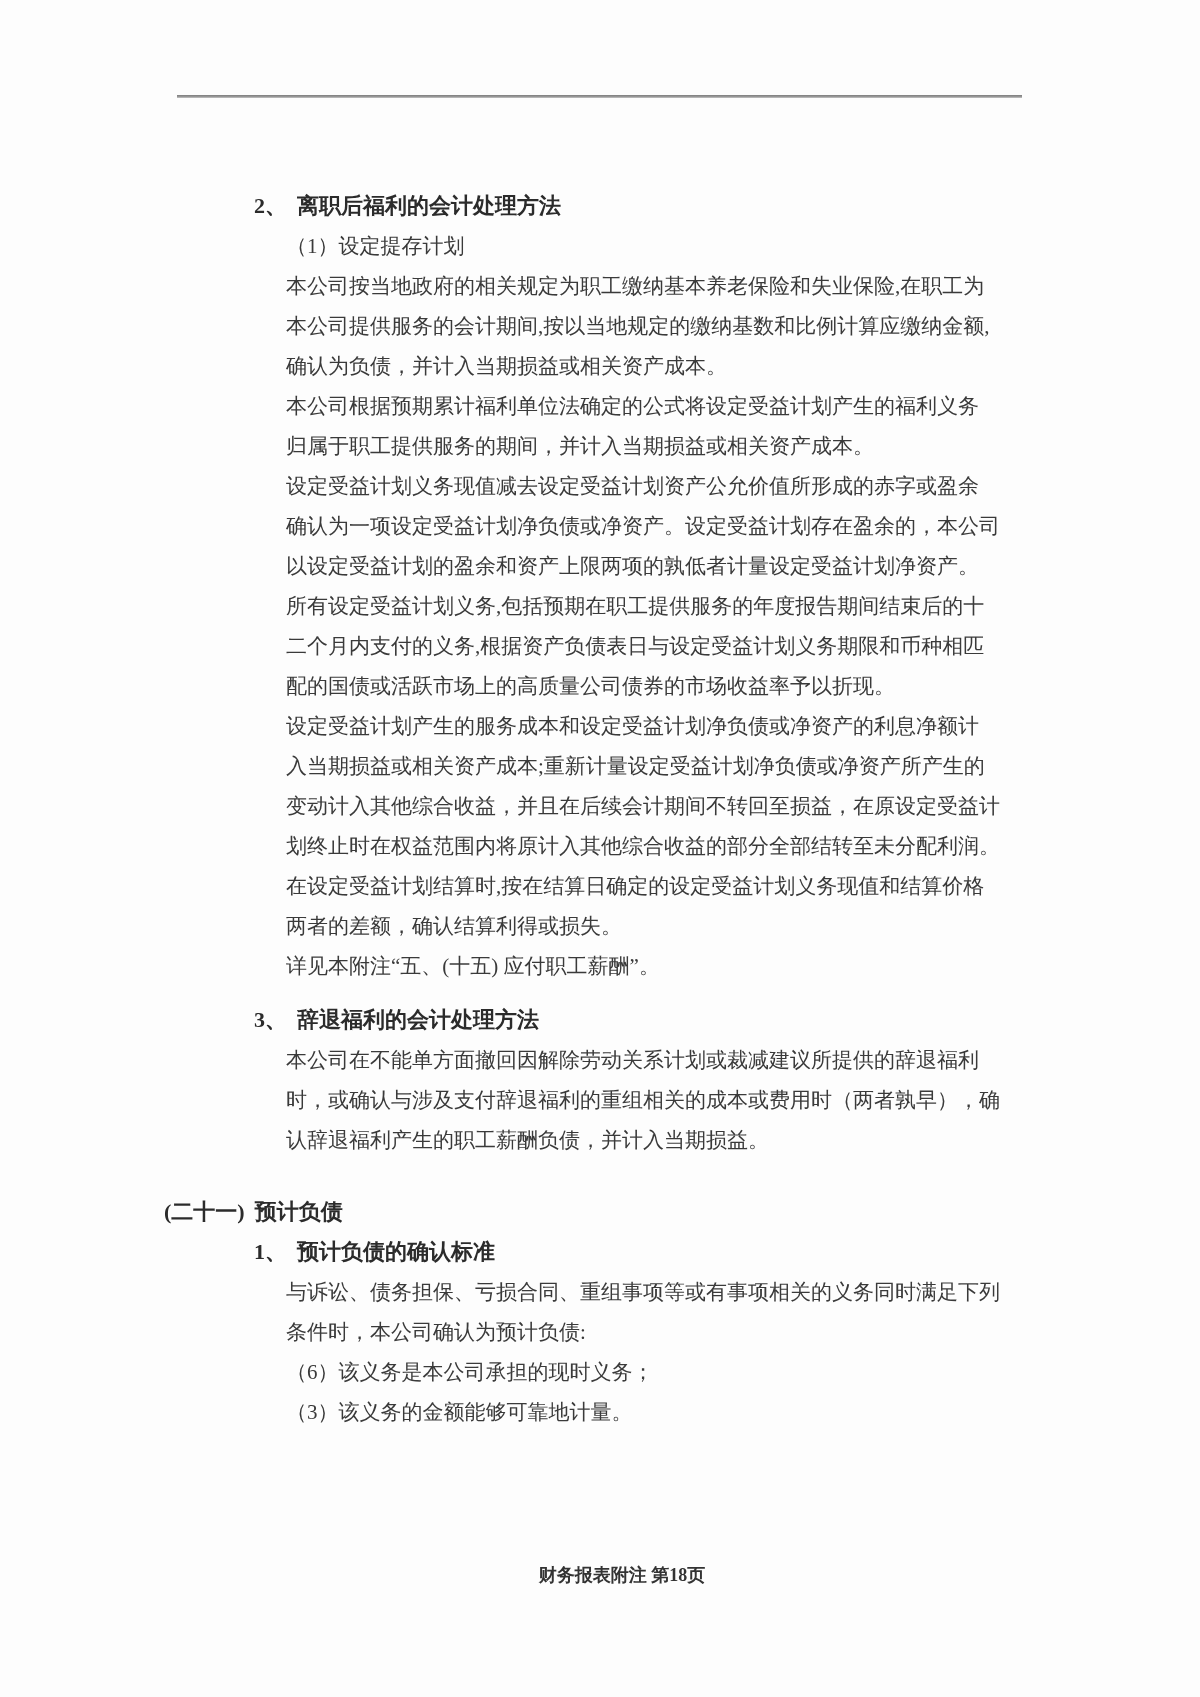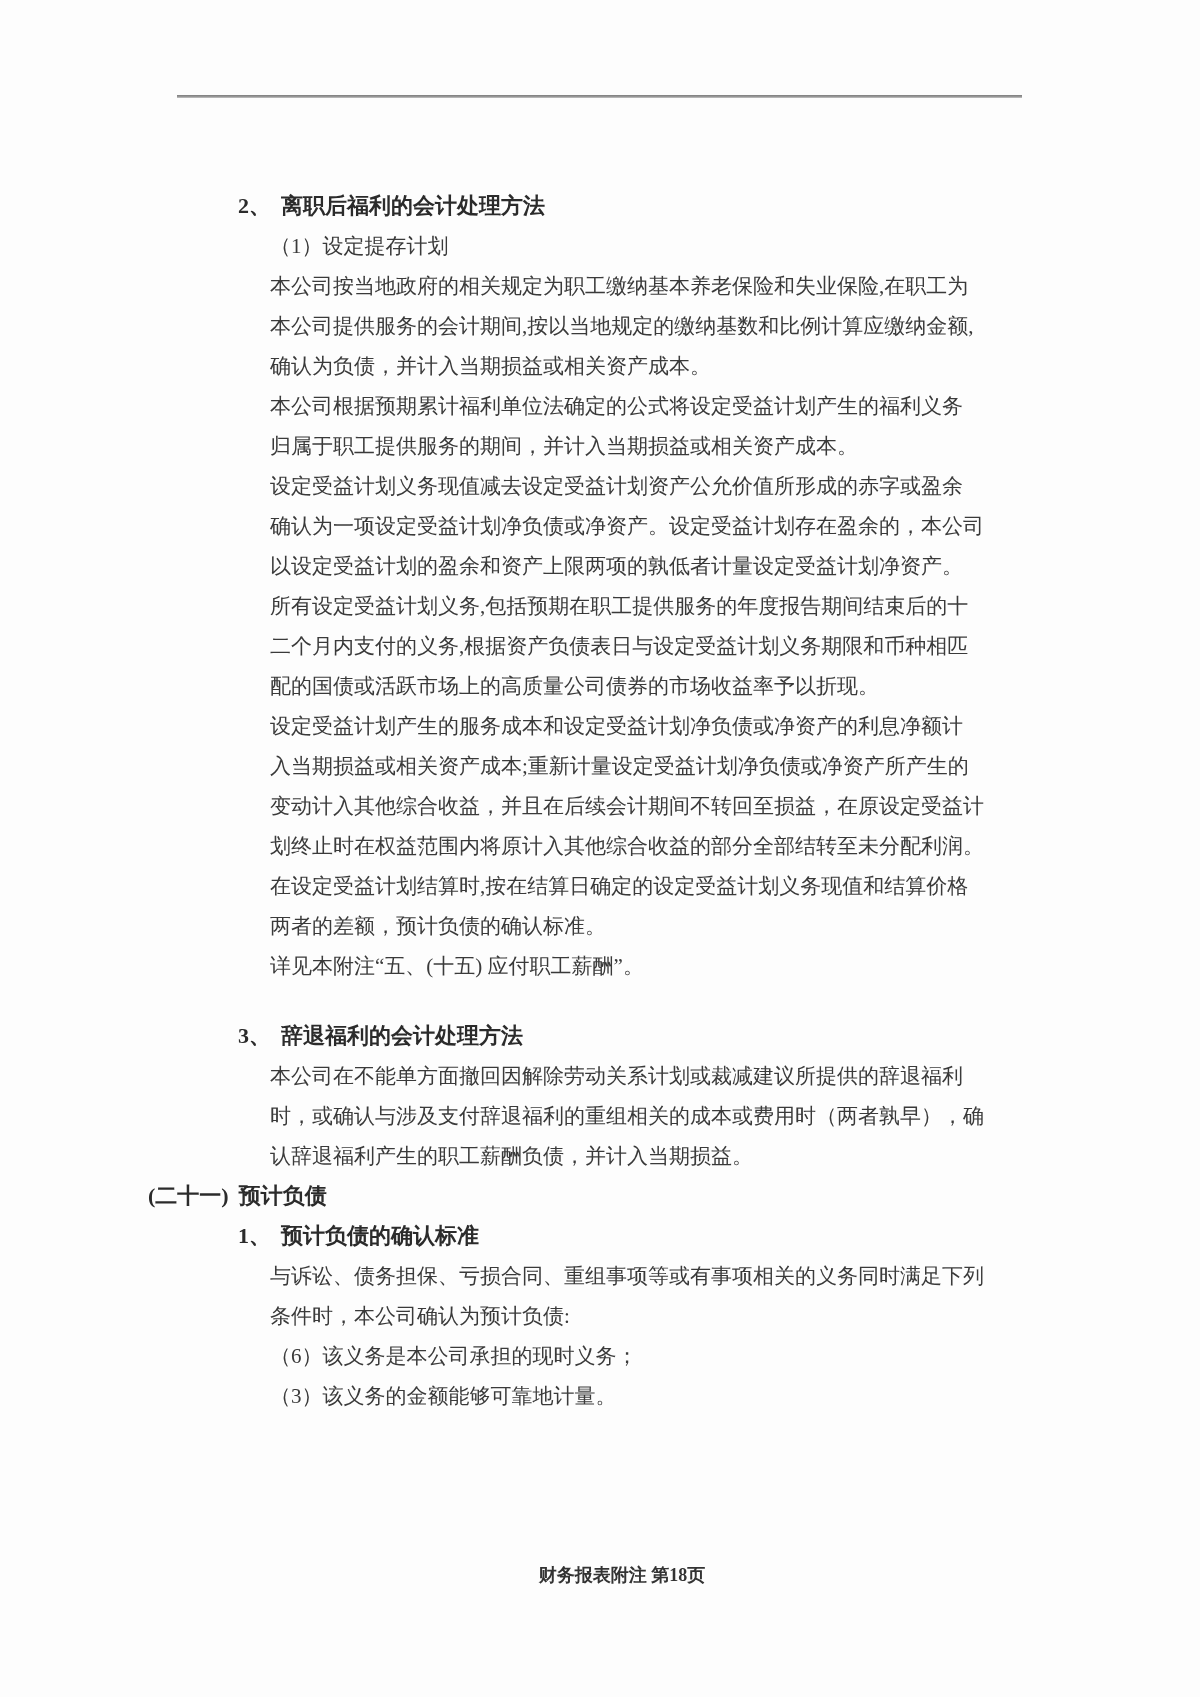--- a/index.html
+++ b/index.html
@@ -20,21 +20,21 @@
   .top-rule {
     position: absolute;
     left: 177px;
     top: 95px;
     width: 845px;
     height: 3px;
     background: linear-gradient(to bottom, #7d7d7d 0%, #9a9a9a 60%, #c8c8c8 100%);
   }
   .content {
     position: absolute;
-    left: 270px;
+    left: 286px;
     top: 186px;
     width: 700px;
   }
   .line {
     height: 40px;
     line-height: 40px;
     font-size: 21px;
     white-space: nowrap;
     color: #3a3a3a;
   }
@@ -50,22 +50,22 @@
     display: inline-block;
     width: 43px;
     margin-left: -32px;
   }
   .heading.outdent {
     margin-left: -122px;
   }
   .heading.outdent .slabel {
     margin-right: 10px;
   }
-  .gap-sec3 { margin-top: 30px; }
-  .gap-sec21 { }
+  .gap-sec3 { margin-top: 14px; }
+  .gap-sec21 { margin-top: 32px; }
   .footer {
     position: absolute;
     left: 0;
     right: 0;
     top: 1560px;
     height: 30px;
     line-height: 30px;
     text-align: center;
     font-size: 18px;
     font-weight: bold;
@@ -97,21 +97,21 @@
         <div class="line">确认为一项设定受益计划净负债或净资产。设定受益计划存在盈余的，本公司</div>
         <div class="line">以设定受益计划的盈余和资产上限两项的孰低者计量设定受益计划净资产。</div>
         <div class="line">所有设定受益计划义务,包括预期在职工提供服务的年度报告期间结束后的十</div>
         <div class="line">二个月内支付的义务,根据资产负债表日与设定受益计划义务期限和币种相匹</div>
         <div class="line">配的国债或活跃市场上的高质量公司债券的市场收益率予以折现。</div>
         <div class="line">设定受益计划产生的服务成本和设定受益计划净负债或净资产的利息净额计</div>
         <div class="line">入当期损益或相关资产成本;重新计量设定受益计划净负债或净资产所产生的</div>
         <div class="line">变动计入其他综合收益，并且在后续会计期间不转回至损益，在原设定受益计</div>
         <div class="line">划终止时在权益范围内将原计入其他综合收益的部分全部结转至未分配利润。</div>
         <div class="line">在设定受益计划结算时,按在结算日确定的设定受益计划义务现值和结算价格</div>
-        <div class="line">两者的差额，预计负债的确认标准。</div>
+        <div class="line">两者的差额，确认结算利得或损失。</div>
         <div class="line">详见本附注“五、(十五) 应付职工薪酬”。</div>
       </div>
 
     <div class="heading gap-sec3">
       <span class="num">3、</span><span class="htitle">辞退福利的会计处理方法</span>
     </div>
     <div class="lines">
         <div class="line">本公司在不能单方面撤回因解除劳动关系计划或裁减建议所提供的辞退福利</div>
         <div class="line">时，或确认与涉及支付辞退福利的重组相关的成本或费用时（两者孰早），确</div>
         <div class="line">认辞退福利产生的职工薪酬负债，并计入当期损益。</div>

